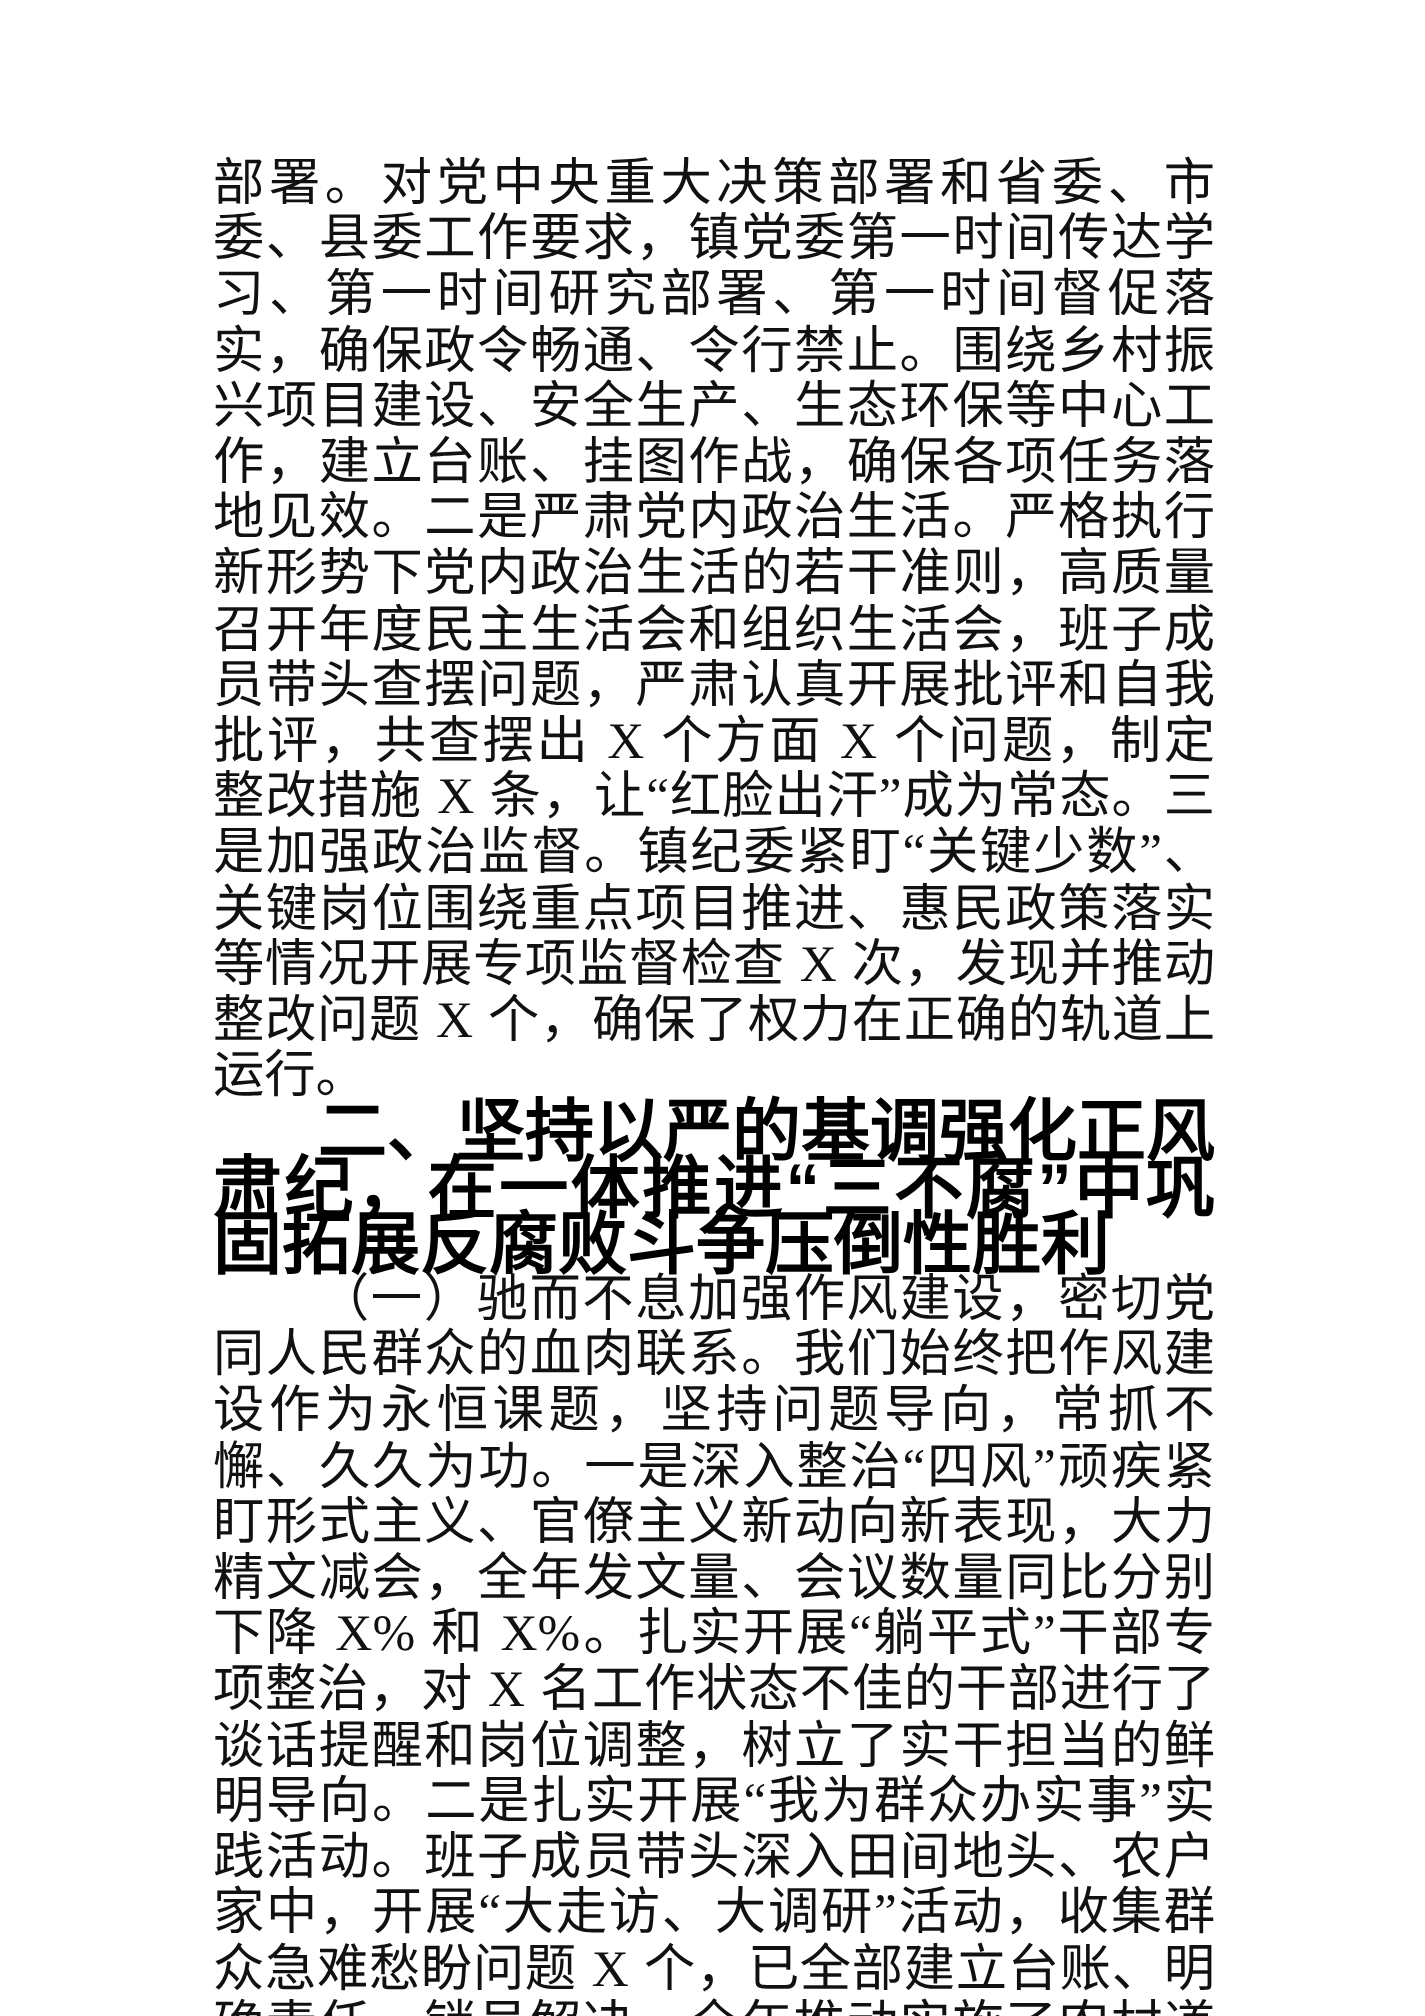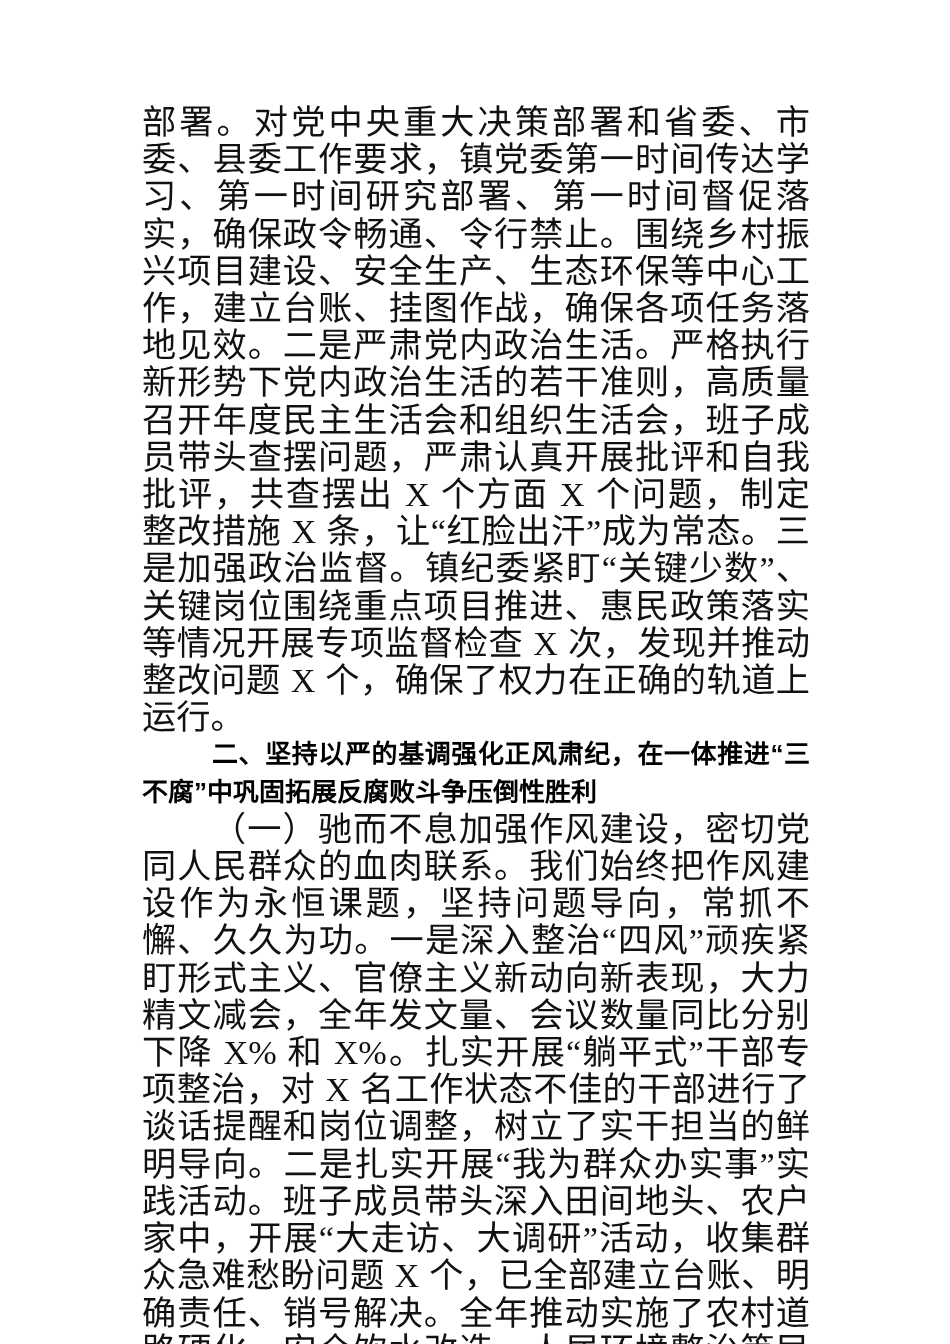--- a/index.html
+++ b/index.html
@@ -50,21 +50,21 @@
 
   p.para.indent {
     text-indent: 70px;
   }
 
   
   p.heading {
     margin: 0;
     padding: 0;
     font-family: "Liberation Sans", "DejaVu Sans", sans-serif;
-    font-size: 26px;
+    font-size: 46px;
     line-height: 37.2px;
     font-weight: 700;
     text-align: justify;
     text-align-last: left;
     text-justify: inter-character;
     word-break: break-all;
     text-indent: 70px;
     color: #000000;
   }
 

